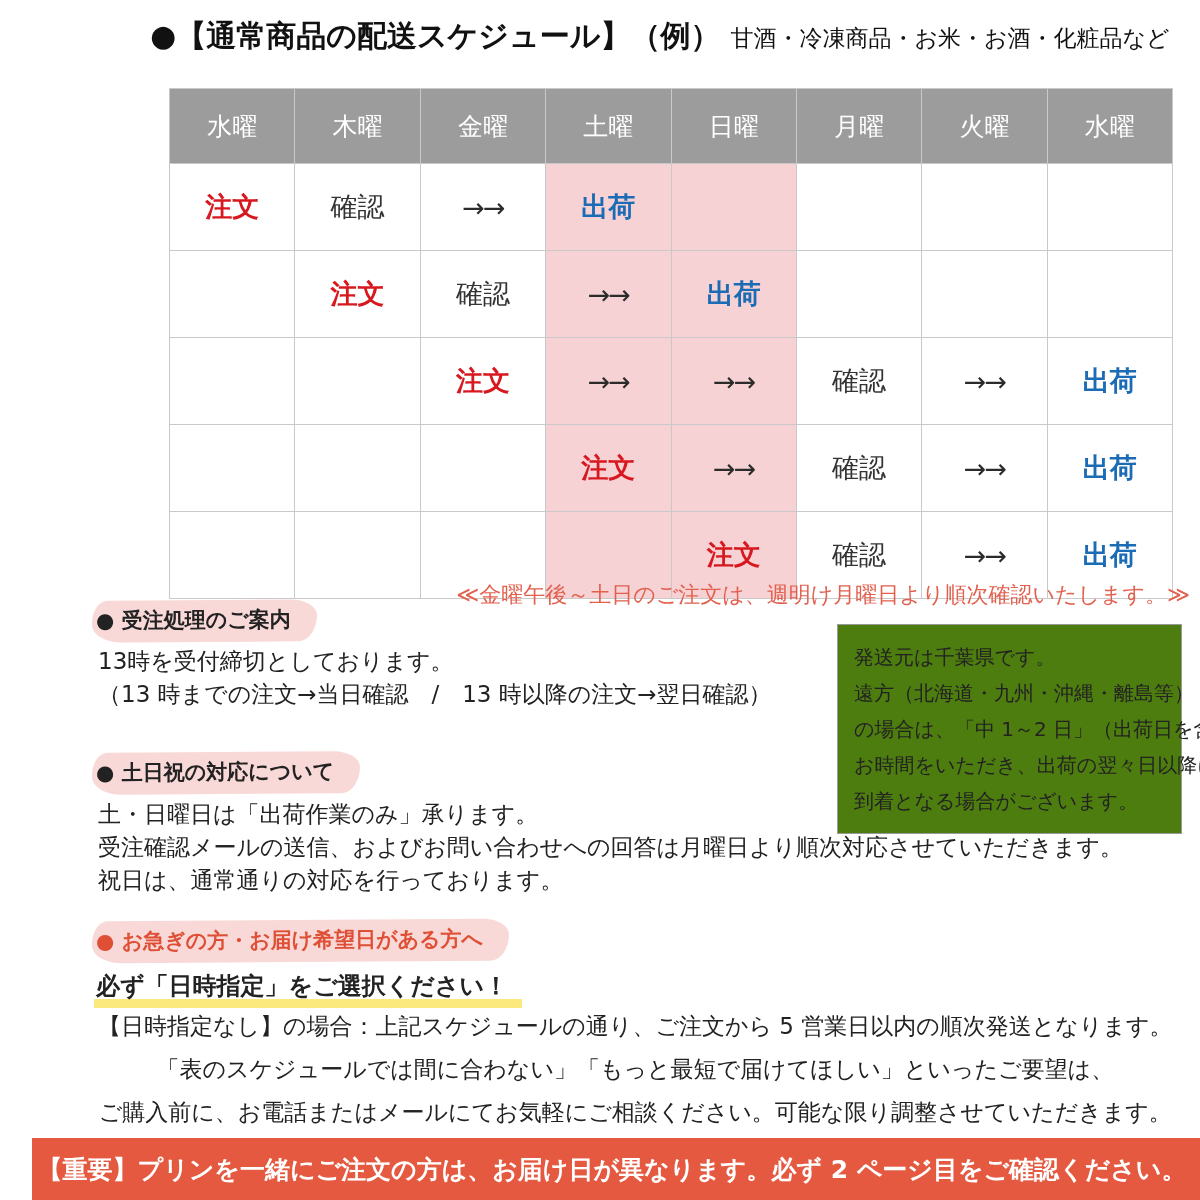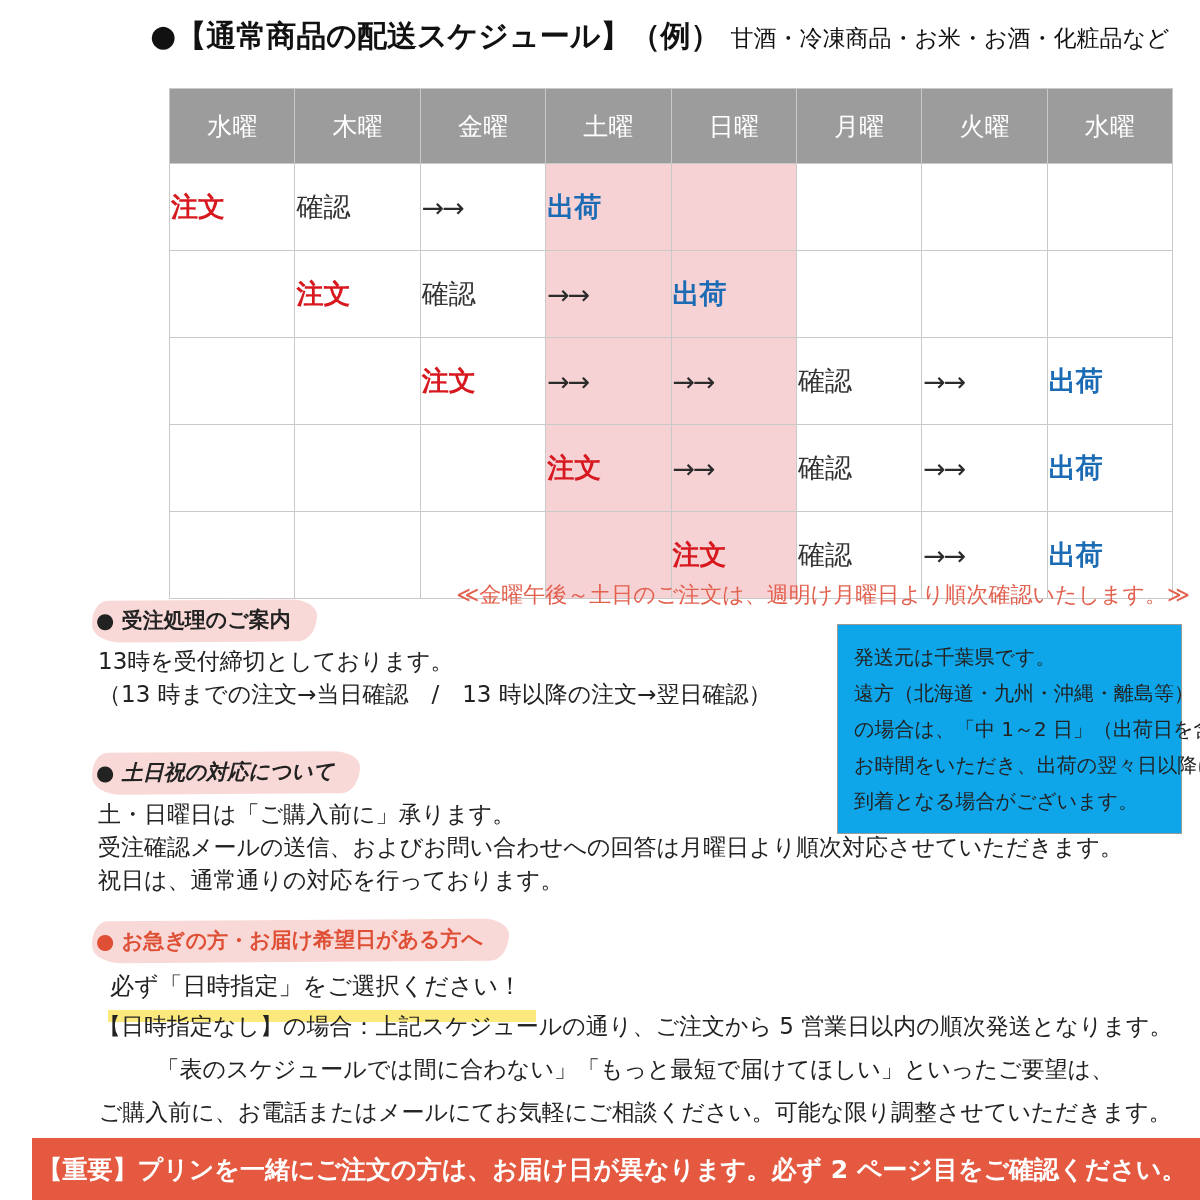--- a/index.html
+++ b/index.html
@@ -11,21 +11,21 @@
   .title-row{position:absolute;left:118px;top:16px;display:flex;align-items:baseline;gap:10px;white-space:nowrap;}
   .title-main{font-size:30px;font-weight:600;color:#111;}
   .title-sub{font-size:23px;font-weight:500;color:#111;}
   
   table.sched{position:absolute;left:137px;top:88px;width:1004px;border-collapse:collapse;table-layout:fixed;}
   table.sched th{
     background:#9c9c9c;color:#ffffff;font-size:25px;font-weight:500;
     height:72px;border:1px solid #c9c9c9;text-align:center;
   }
   table.sched td{
-    height:84px;border:1px solid #c9c9c9;vertical-align:middle;
+    height:84px;border:1px solid #c9c9c9;text-align:center;vertical-align:middle;
     font-size:27px;background:#ffffff;
   }
   table.sched td.pink{background:#f6d2d5;}
   td.cell-order{color:#d7181f;font-weight:600;}
   td.cell-confirm{color:#333333;font-weight:500;}
   td.cell-arrow{color:#2b2b2b;font-size:26px;letter-spacing:-2px;}
   td.cell-ship{color:#1c6cb5;font-weight:600;}
   
   .weekend-note{
     position:absolute;right:42px;top:580px;color:#e2604e;font-size:22px;white-space:nowrap;
@@ -38,28 +38,28 @@
     transform:rotate(-0.4deg);
   }
   .sec-heading.red .hl{color:#df4f35;}
   
   .para{position:absolute;font-size:23px;color:#222;white-space:nowrap;}
   .para div{line-height:33px;}
   .para.wide div{line-height:43px;}
   
   .info-box{
     position:absolute;left:805px;top:624px;width:345px;box-sizing:border-box;
-    border:1px solid #9a9a9a;padding:14px 16px;font-size:20px;color:#222;background:#0ea5e9;
+    border:1px solid #9a9a9a;padding:14px 16px;font-size:20px;color:#222;background:#4d7c0f;
   }
   .info-box div{line-height:36px;white-space:nowrap;}
   
   .must-line{
-    position:absolute;left:76px;top:970px;font-size:24px;font-weight:400;color:#222;
+    position:absolute;left:62px;top:970px;font-size:24px;font-weight:700;color:#222;
     background:linear-gradient(to top,#fce97e 24%,rgba(0,0,0,0) 24%);
-    padding:0 14px 20px 2px;white-space:nowrap;
+    padding:0 14px 6px 2px;white-space:nowrap;
   }
   
   .footer{
     position:absolute;left:0;bottom:0;width:1200px;height:62px;background:#e4593f;
     display:flex;align-items:center;justify-content:center;gap:20px;
   }
   .footer .f-text{color:#ffffff;font-size:25px;font-weight:600;white-space:nowrap;}
   .footer .f-arrow{color:#ffffff;font-size:26px;line-height:1;}
 </style>
 </head>
@@ -150,25 +150,25 @@
     </div>
 
   <div class="info-box">
       <div>発送元は千葉県です。</div>
       <div>遠方（北海道・九州・沖縄・離島等）</div>
       <div>の場合は、「中 1～2 日」（出荷日を含まず）</div>
       <div>お時間をいただき、出荷の翌々日以降に</div>
       <div>到着となる場合がございます。</div>
     </div>
 
-  <div class="sec-heading" style="left:60px;top:752px;font-style:italic;">
+  <div class="sec-heading" style="left:60px;top:752px;">
     <span class="hl">● 土日祝の対応について</span>
   </div>
   <div class="para" style="left:66px;top:798px;">
-      <div>土・日曜日は「ご購入前に」承ります。</div>
+      <div>土・日曜日は「出荷作業のみ」承ります。</div>
       <div>受注確認メールの送信、およびお問い合わせへの回答は月曜日より順次対応させていただきます。</div>
       <div>祝日は、通常通りの対応を行っております。</div>
     </div>
 
   <div class="sec-heading red" style="left:60px;top:920px;">
     <span class="hl">● お急ぎの方・お届け希望日がある方へ</span>
   </div>
   <div class="must-line">必ず「日時指定」をご選択ください！</div>
   <div class="para wide" style="left:66px;top:1005px;text-align:center;">
       <div>【日時指定なし】の場合：上記スケジュールの通り、ご注文から 5 営業日以内の順次発送となります。</div>

